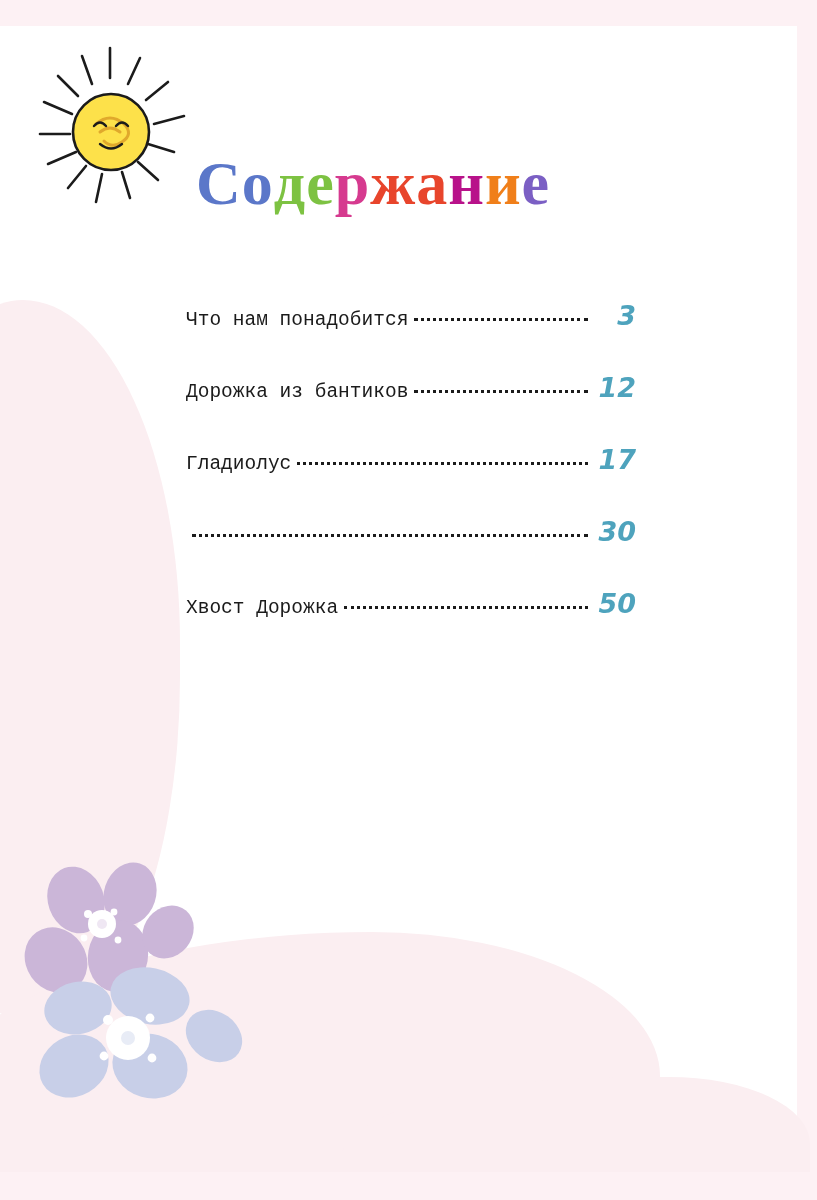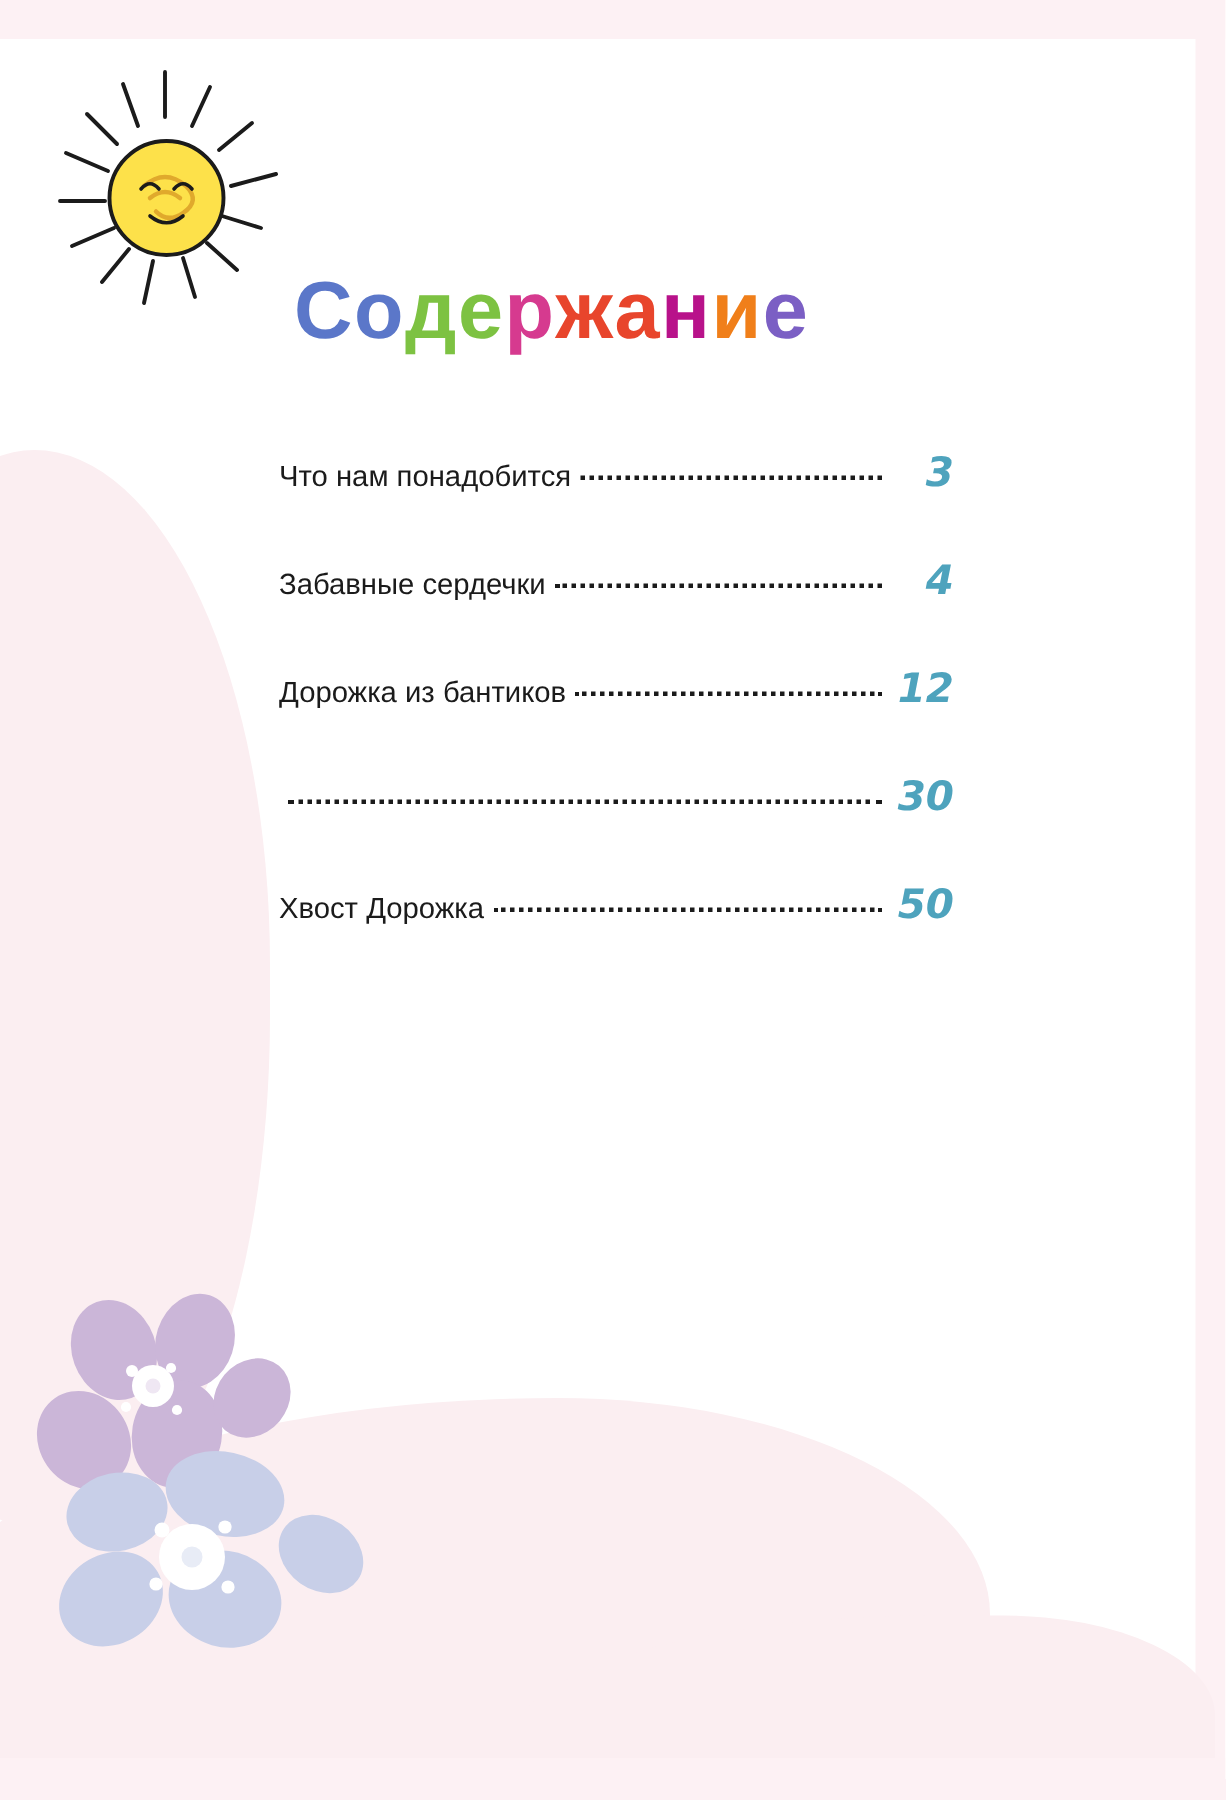--- a/index.html
+++ b/index.html
@@ -76,44 +76,44 @@
     left: 22px;
     top: 40px;
     width: 175px;
     height: 170px;
   }
 
   
   .title {
     position: absolute;
     left: 196px;
-    top: 180px;
-    font-family: Liberation Sans, sans-serif;
+    top: 152px;
+    font-family: Liberation Serif, serif;
     font-weight: bold;
-    font-size: 54px;
+    font-size: 62px;
     letter-spacing: 1px;
     white-space: nowrap;
     line-height: 1;
   }
   .title span { display: inline-block; }
 
   
   .toc {
     position: absolute;
     left: 186px;
     top: 300px;
     width: 450px;
   }
   .toc-row {
     display: flex;
     align-items: baseline;
     height: 72px;
   }
   .toc-label {
-    font-family: Liberation Sans, sans-serif;
+    font-family: Liberation Mono, monospace;
     font-size: 19.5px;
     color: #1b1b1b;
     white-space: nowrap;
   }
   .toc-dots {
     flex: 1;
     margin: 0 6px 0 6px;
     border-bottom: 3.2px dotted #1b1b1b;
     transform: translateY(-4px);
     min-width: 10px;
@@ -186,32 +186,32 @@
   </div>
 
   <div class="toc">
 
     <div class="toc-row">
       <span class="toc-label">Что нам понадобится</span>
       <span class="toc-dots"></span>
       <span class="toc-page">3</span>
     </div>
 
-    <div class="toc-row">
-      <span class="toc-label">Забавные сердечки</span>
-      <span class="toc-dots"></span>
-      <span class="toc-page">4</span>
-    </div>
 
     <div class="toc-row">
       <span class="toc-label">Дорожка из бантиков</span>
       <span class="toc-dots"></span>
       <span class="toc-page">12</span>
     </div>
 
+    <div class="toc-row">
+      <span class="toc-label">Гладиолус</span>
+      <span class="toc-dots"></span>
+      <span class="toc-page">17</span>
+    </div>
 
     <div class="toc-row">
       <span class="toc-dots"></span>
       <span class="toc-page">30</span>
     </div>
 
     <div class="toc-row">
       <span class="toc-label">Хвост Дорожка</span>
       <span class="toc-dots"></span>
       <span class="toc-page">50</span>

